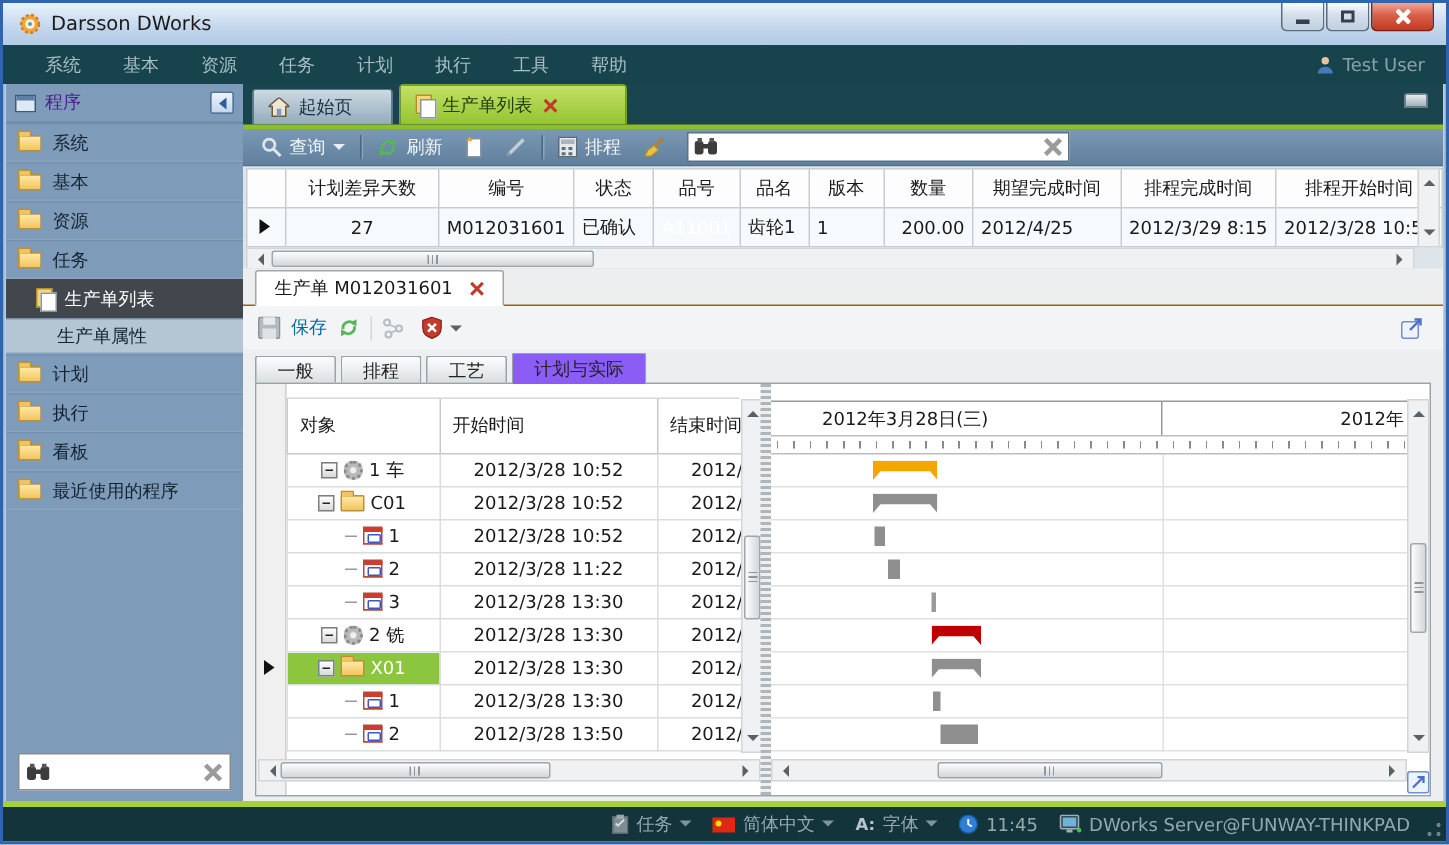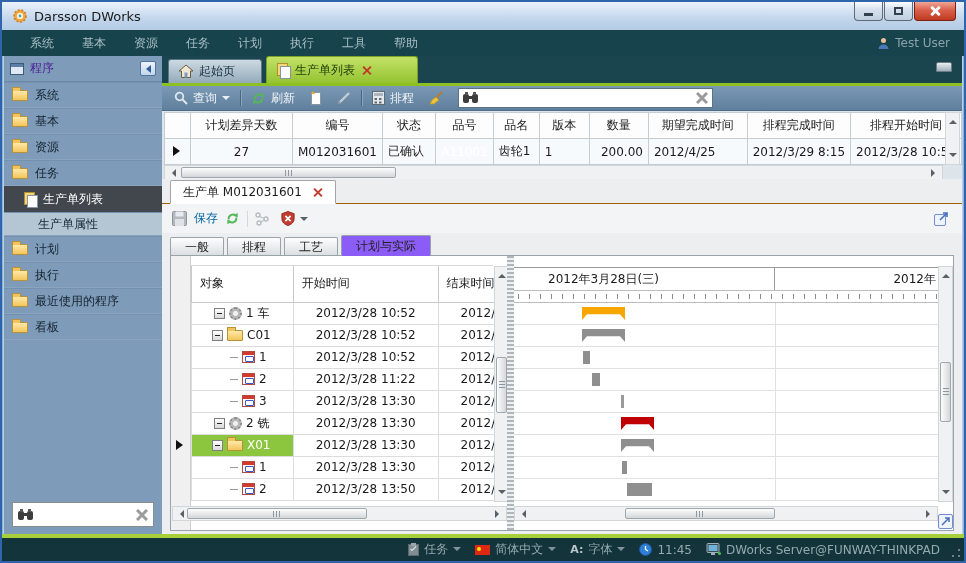--- a/index.html
+++ b/index.html
@@ -272,25 +272,25 @@
       <div class="sb-item">
         <span class="ico-folder"></span>
         <span>计划</span>
       </div>
       <div class="sb-item">
         <span class="ico-folder"></span>
         <span>执行</span>
       </div>
       <div class="sb-item">
         <span class="ico-folder"></span>
-        <span>最近使用的程序</span>
+        <span>看板</span>
       </div>
       <div class="sb-item">
         <span class="ico-folder"></span>
-        <span>看板</span>
+        <span>最近使用的程序</span>
       </div>
       <div class="sb-search">
         <svg class="svgi" width="15" height="12" viewBox="0 0 15 12">
           <rect x="0" y="2" width="6" height="9" rx="2" fill="#3d3d3d"></rect>
             <rect x="9" y="2" width="6" height="9" rx="2" fill="#3d3d3d"></rect>
           <rect x="5" y="4" width="5" height="3" fill="#3d3d3d"></rect>
             <rect x="2" y="0" width="3" height="3" fill="#555"></rect>
             <rect x="10" y="0" width="3" height="3" fill="#555"></rect>
         </svg>
         <input style="">

